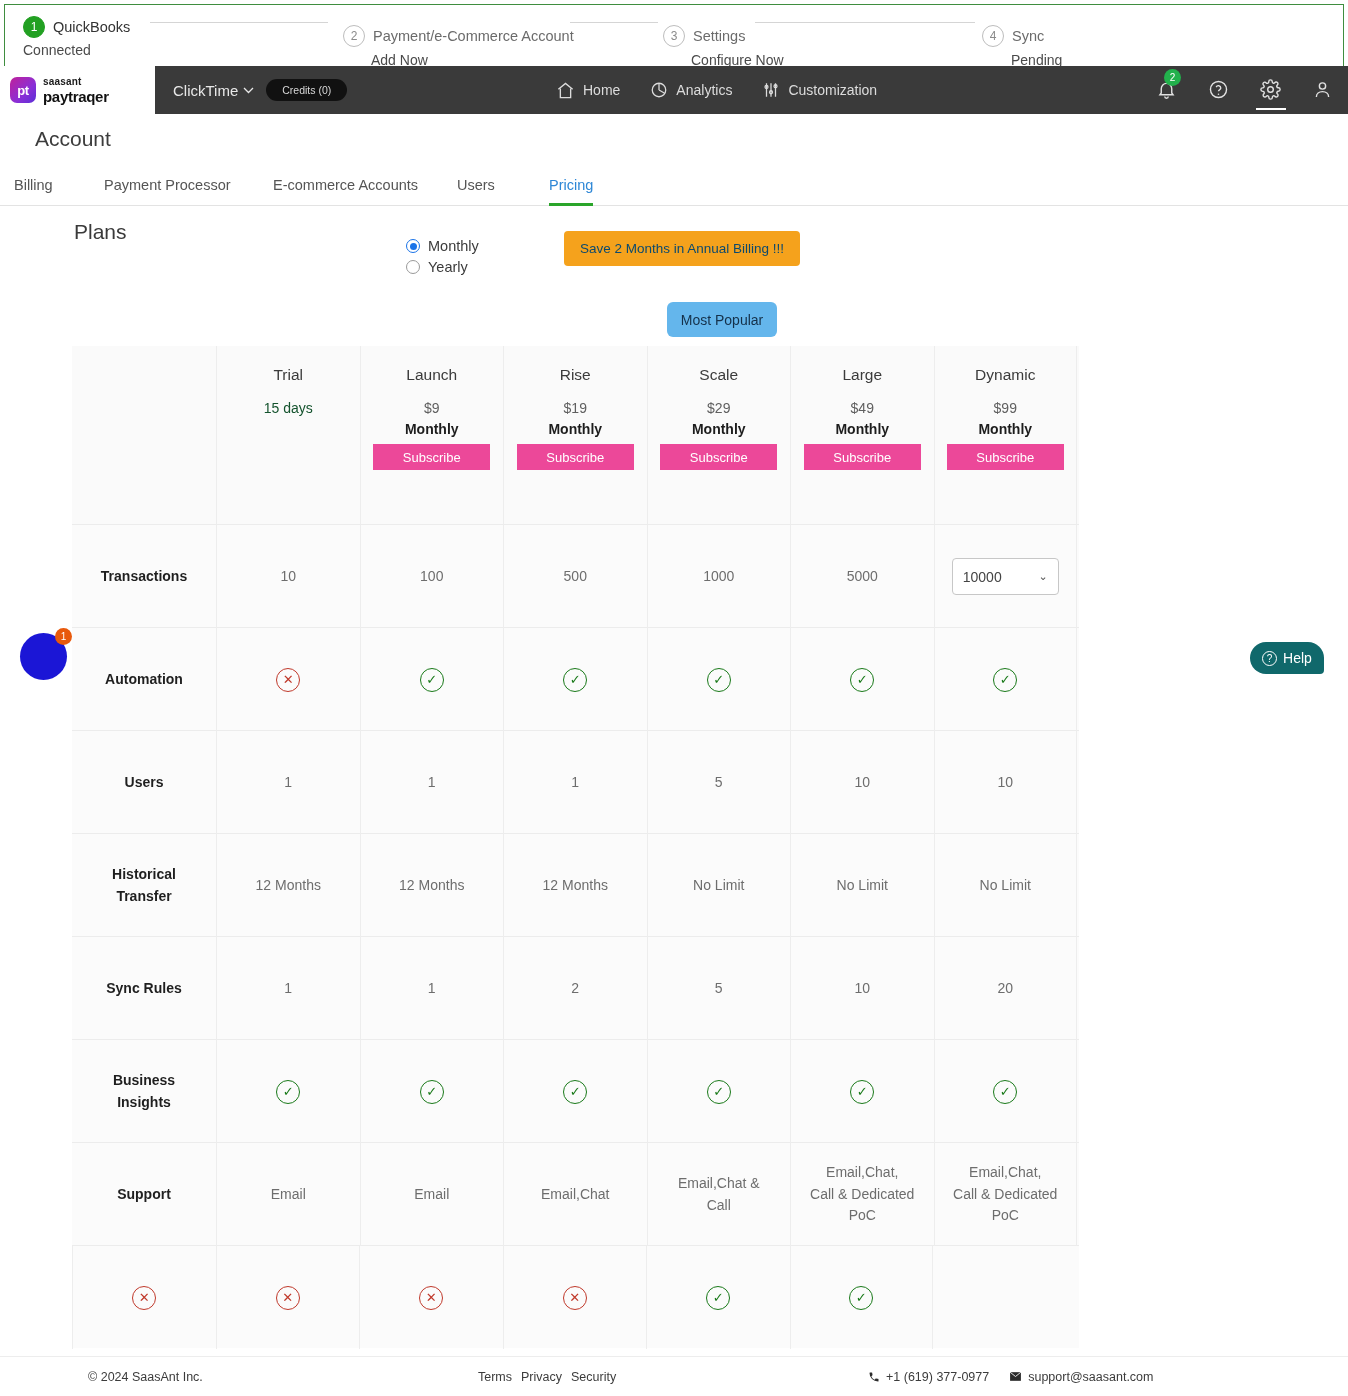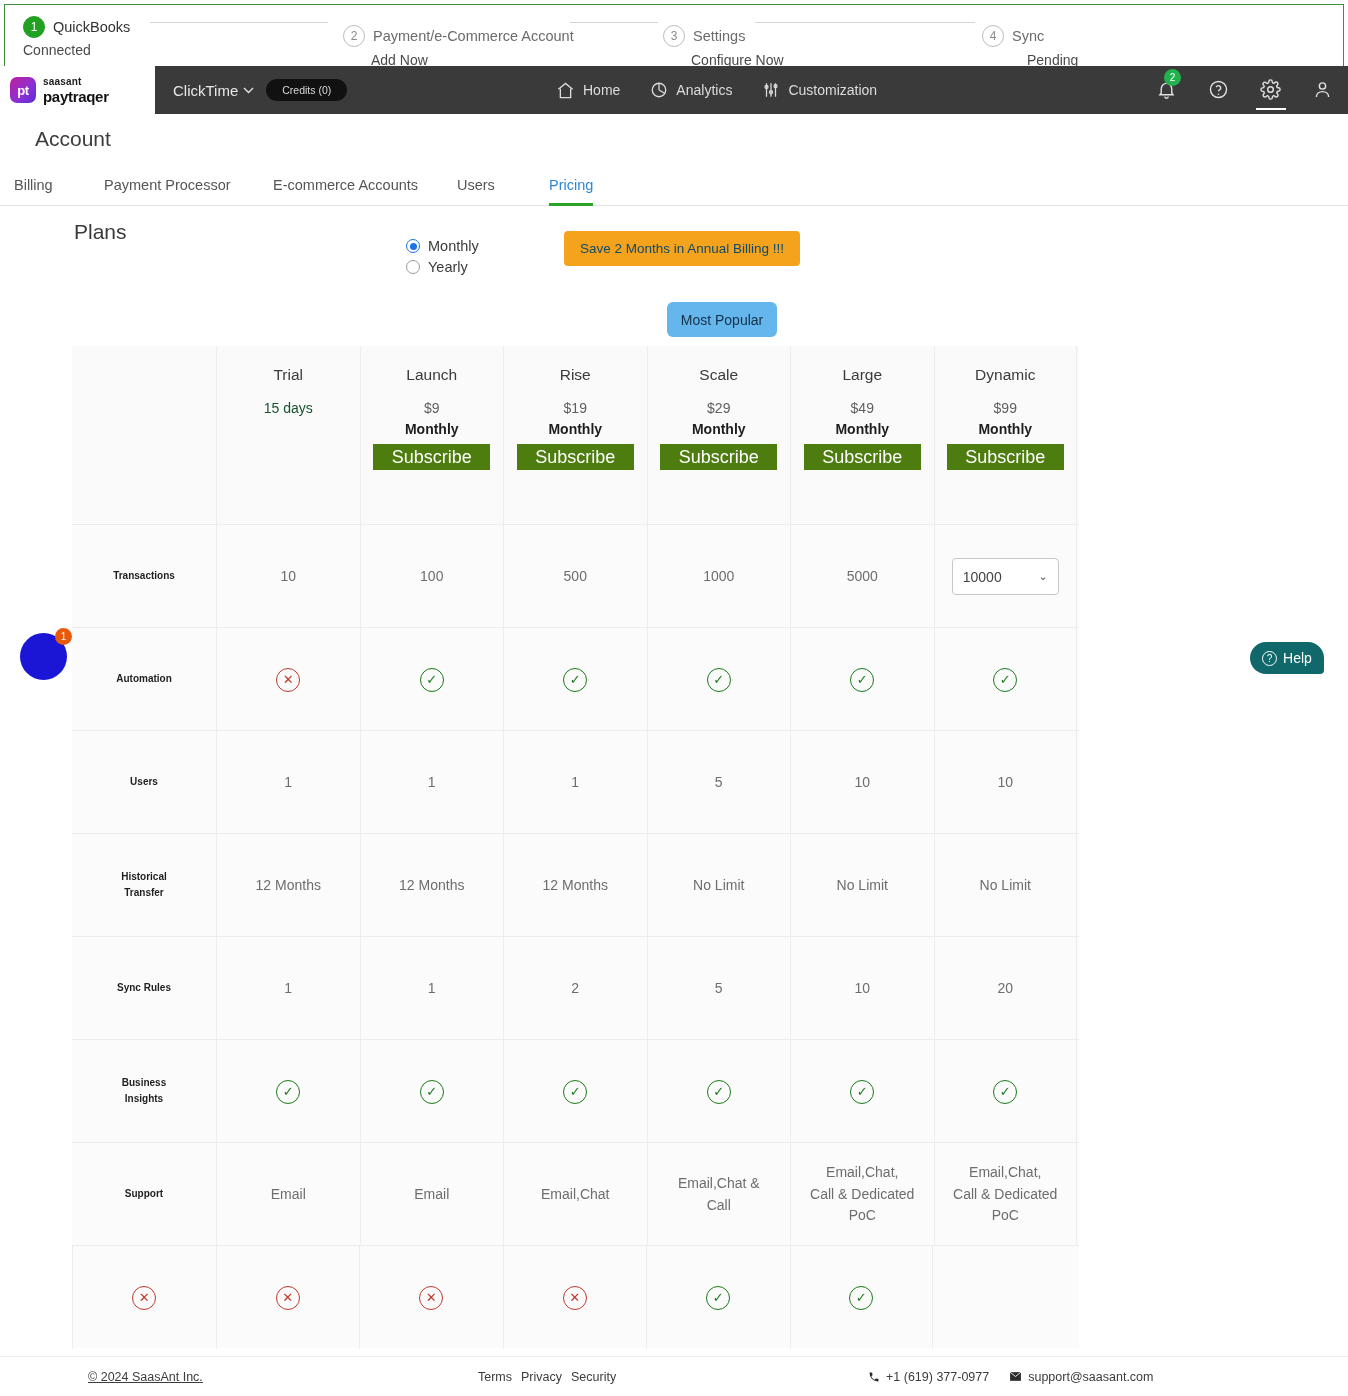--- a/index.html
+++ b/index.html
@@ -33,21 +33,21 @@
   .step.s1 .step-sub { padding-left:0px; }
   .connector { position:absolute; height:1px; background:#d5d5d5; top:17px; }
   .c1 { left:145px; width:178px; }
   .c2 { left:565px; width:88px; }
   .c3 { left:750px; width:220px; }
   .st2 { position:absolute; left:338px; top:20px; }
   .st3 { position:absolute; left:658px; top:20px; }
   .st4 { position:absolute; left:977px; top:20px; }
   .sub2 { position:absolute; left:366px; top:43px; }
   .sub3 { position:absolute; left:686px; top:43px; }
-  .sub4 { position:absolute; left:1006px; top:43px;margin-left:16px; }
+  .sub4 { position:absolute; left:1006px; top:43px; }
 
   
   .topnav {
     position:absolute; left:0; top:66px; width:1348px; height:48px;
     background:#3a3a3a; display:flex; align-items:center;
   }
   .logo-box {
     width:155px; height:48px; background:#fff;
     display:flex; align-items:center; gap:7px; padding-left:10px;
   }
@@ -122,35 +122,35 @@
   }
 
   
   .ptable { position:absolute; left:72px; top:346px; width:1007px; }
   .prow { display:flex; }
   .pcell {
     display:flex; flex-direction:column; align-items:center; justify-content:center;
     text-align:center; font-size:14px; color:#6d6d6d;
   }
   .label-cell {
-    width:144px; font-size:10px; font-weight:bold; color:#1f1f1f;
+    width:144px; font-size:14px; font-weight:bold; color:#1f1f1f;
     display:flex; align-items:center; justify-content:center; text-align:center;
     line-height:1.6;
   }
   .plan-cell { width:143.5px; }
 
   .header-row { height:178px; background:#fafafa; }
   .header-row .plan-cell { border-left:1px solid #ededed; height:178px; justify-content:flex-start; padding-top:20px; }
   .header-row .plan-cell:last-child { border-right:1px solid #ededed; }
   .plan-name { font-size:15.5px; color:#3b3b3b; margin-bottom:16px; }
   .plan-price { font-size:14px; color:#5f5f5f; margin-bottom:5px; }
   .plan-period { font-size:14px; color:#1d1d1d; font-weight:bold; margin-bottom:7px; }
   .subscribe {
-    width:117px; height:26px; background:#4d7c0f; color:#fff;
-    font-size:18px; display:flex; align-items:center; justify-content:center; cursor:pointer;
+    width:117px; height:26px; background:#ec4899; color:#fff;
+    font-size:13px; display:flex; align-items:center; justify-content:center; cursor:pointer;
   }
   .trial-days { font-size:14px; color:#14532d; }
 
   .body-row { height:103px; border-top:1px solid #ececec; background:#fbfbfb; }
   .body-row .plan-cell { border-left:1px solid #ededed; height:103px; }
   .body-row .plan-cell:last-child { border-right:1px solid #ededed; }
 
   .icon-circle { width:24px; height:24px; border-radius:50%; border:1.6px solid; display:flex; align-items:center; justify-content:center; font-size:13px; line-height:1; }
   .ok { border-color:#1a7a1a; color:#1a7a1a; }
   .no { border-color:#c0392b; color:#c0392b; }
@@ -182,21 +182,21 @@
   }
   .help-q { width:15px; height:15px; border-radius:50%; border:1.4px solid #fff;
             display:flex; align-items:center; justify-content:center; font-size:10px; }
 
   
   .footer {
     position:absolute; left:0; bottom:0; width:1348px; height:40px;
     border-top:1px solid #ededed; background:#fff;
     display:flex; align-items:center; font-size:12.5px; color:#3c3c3c;
   }
-  .f-copy { position:absolute; left:88px;text-decoration:underline; }
+  .f-copy { position:absolute; left:88px; }
   .f-links { position:absolute; left:478px; display:flex; gap:9px; }
   .f-links a { color:#3c3c3c; text-decoration:none; cursor:pointer; }
   .f-contact { position:absolute; left:868px; display:flex; gap:20px; align-items:center; }
   .f-contact span { display:flex; align-items:center; gap:6px; }
   svg { display:block; }
 </style>
 </head>
 <body>
 
 <div class="page">

